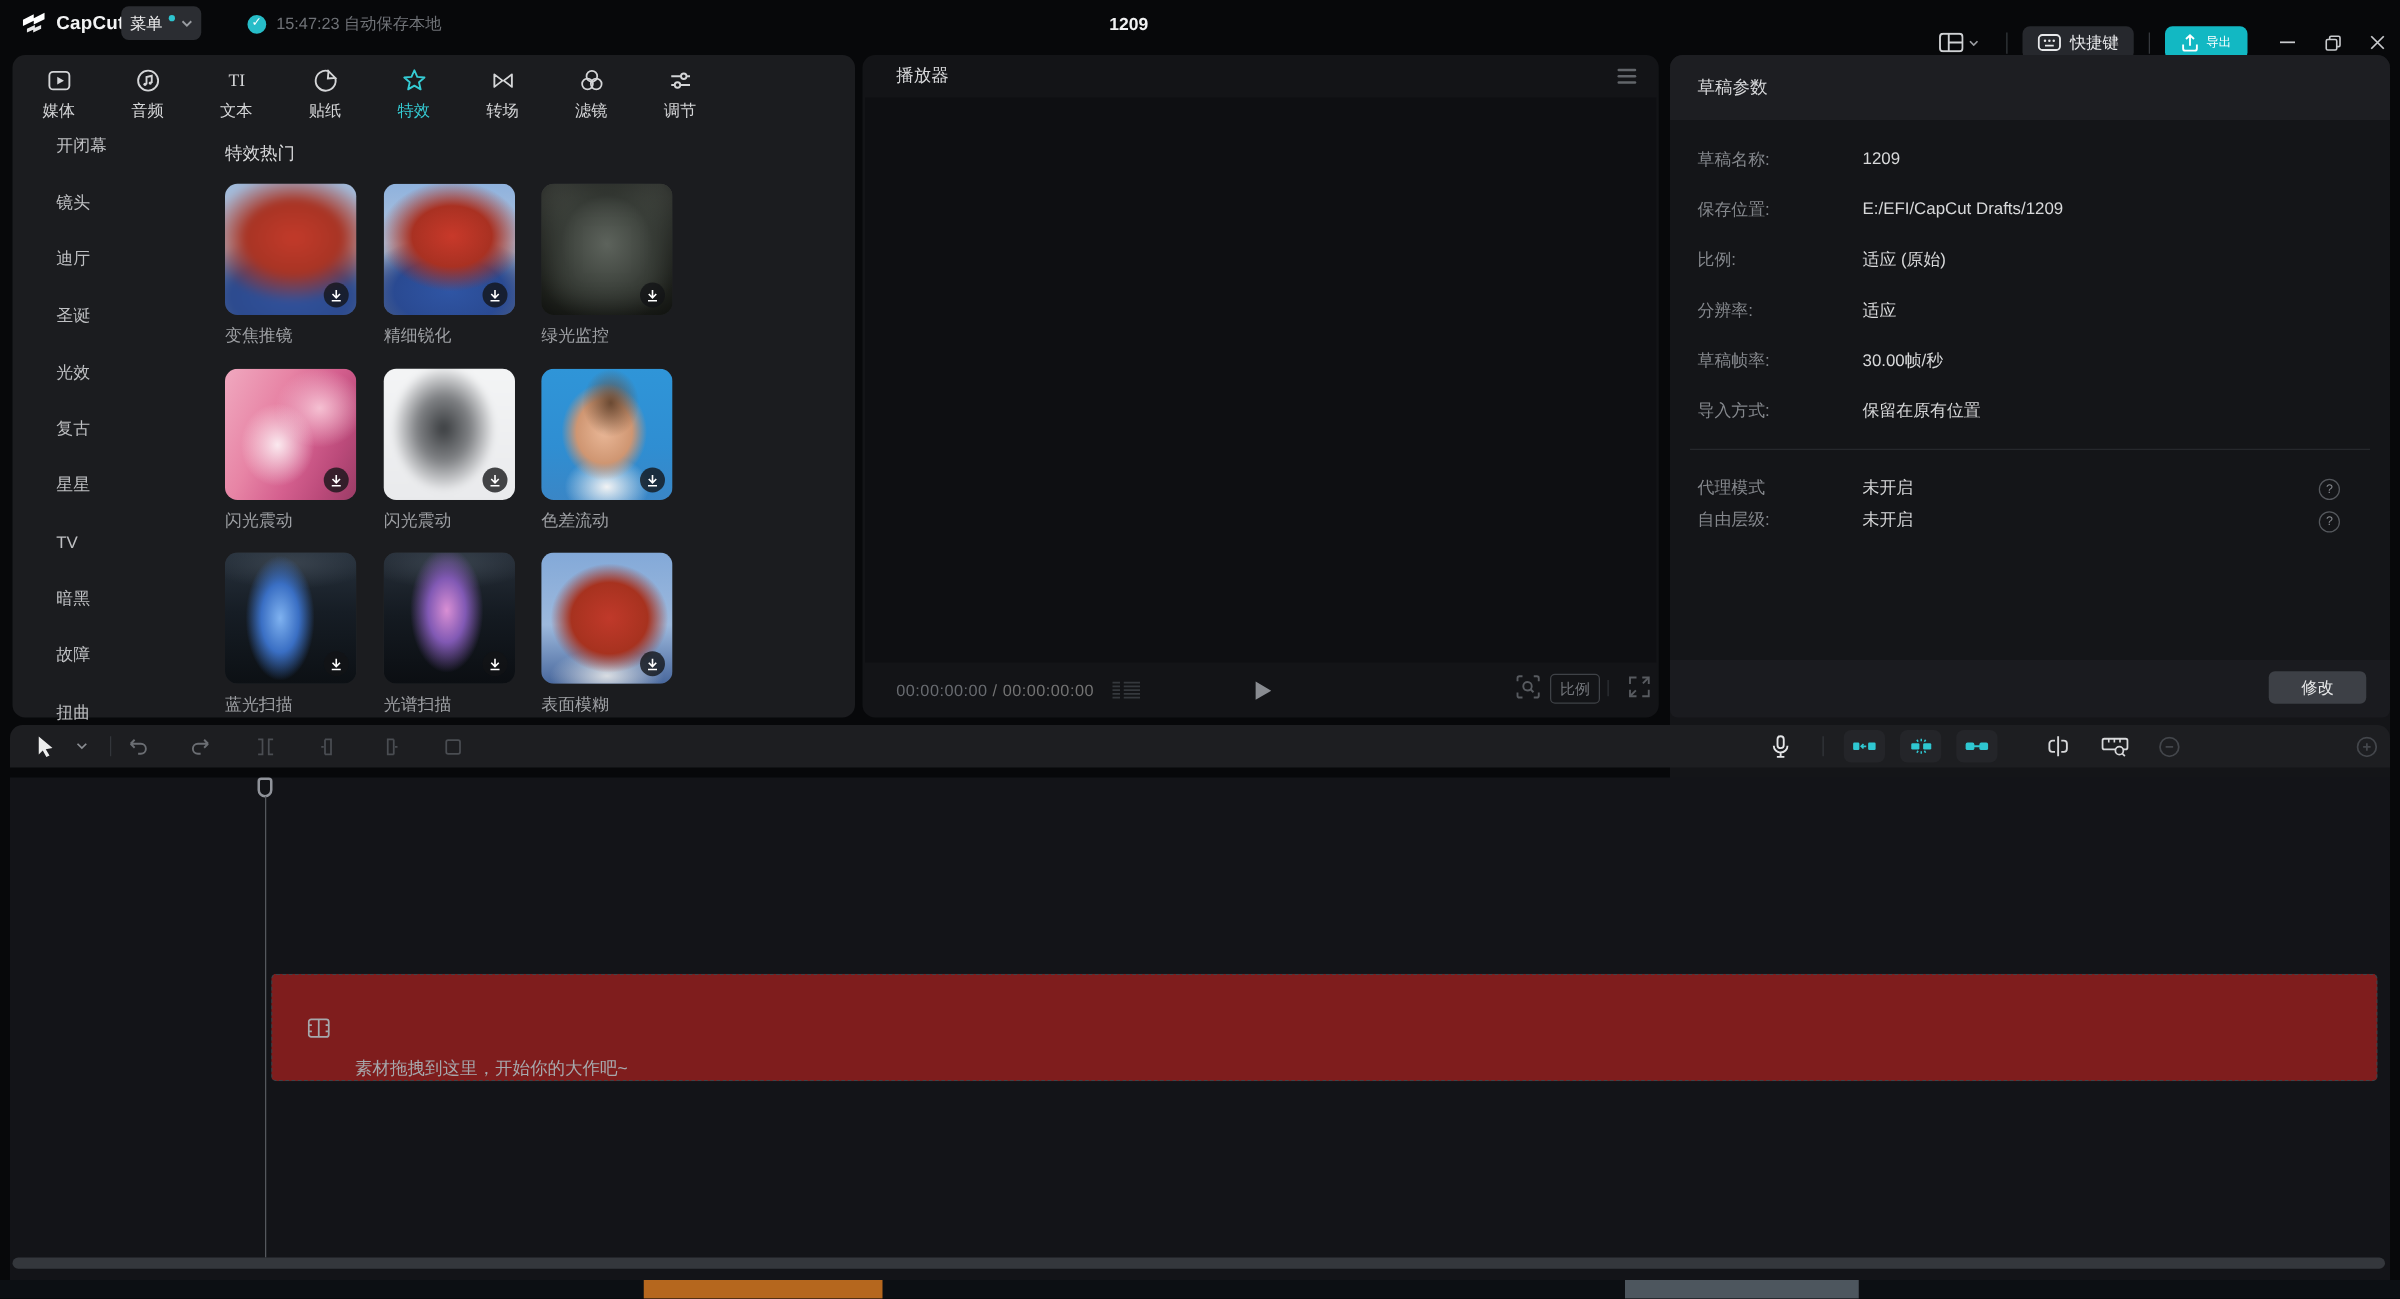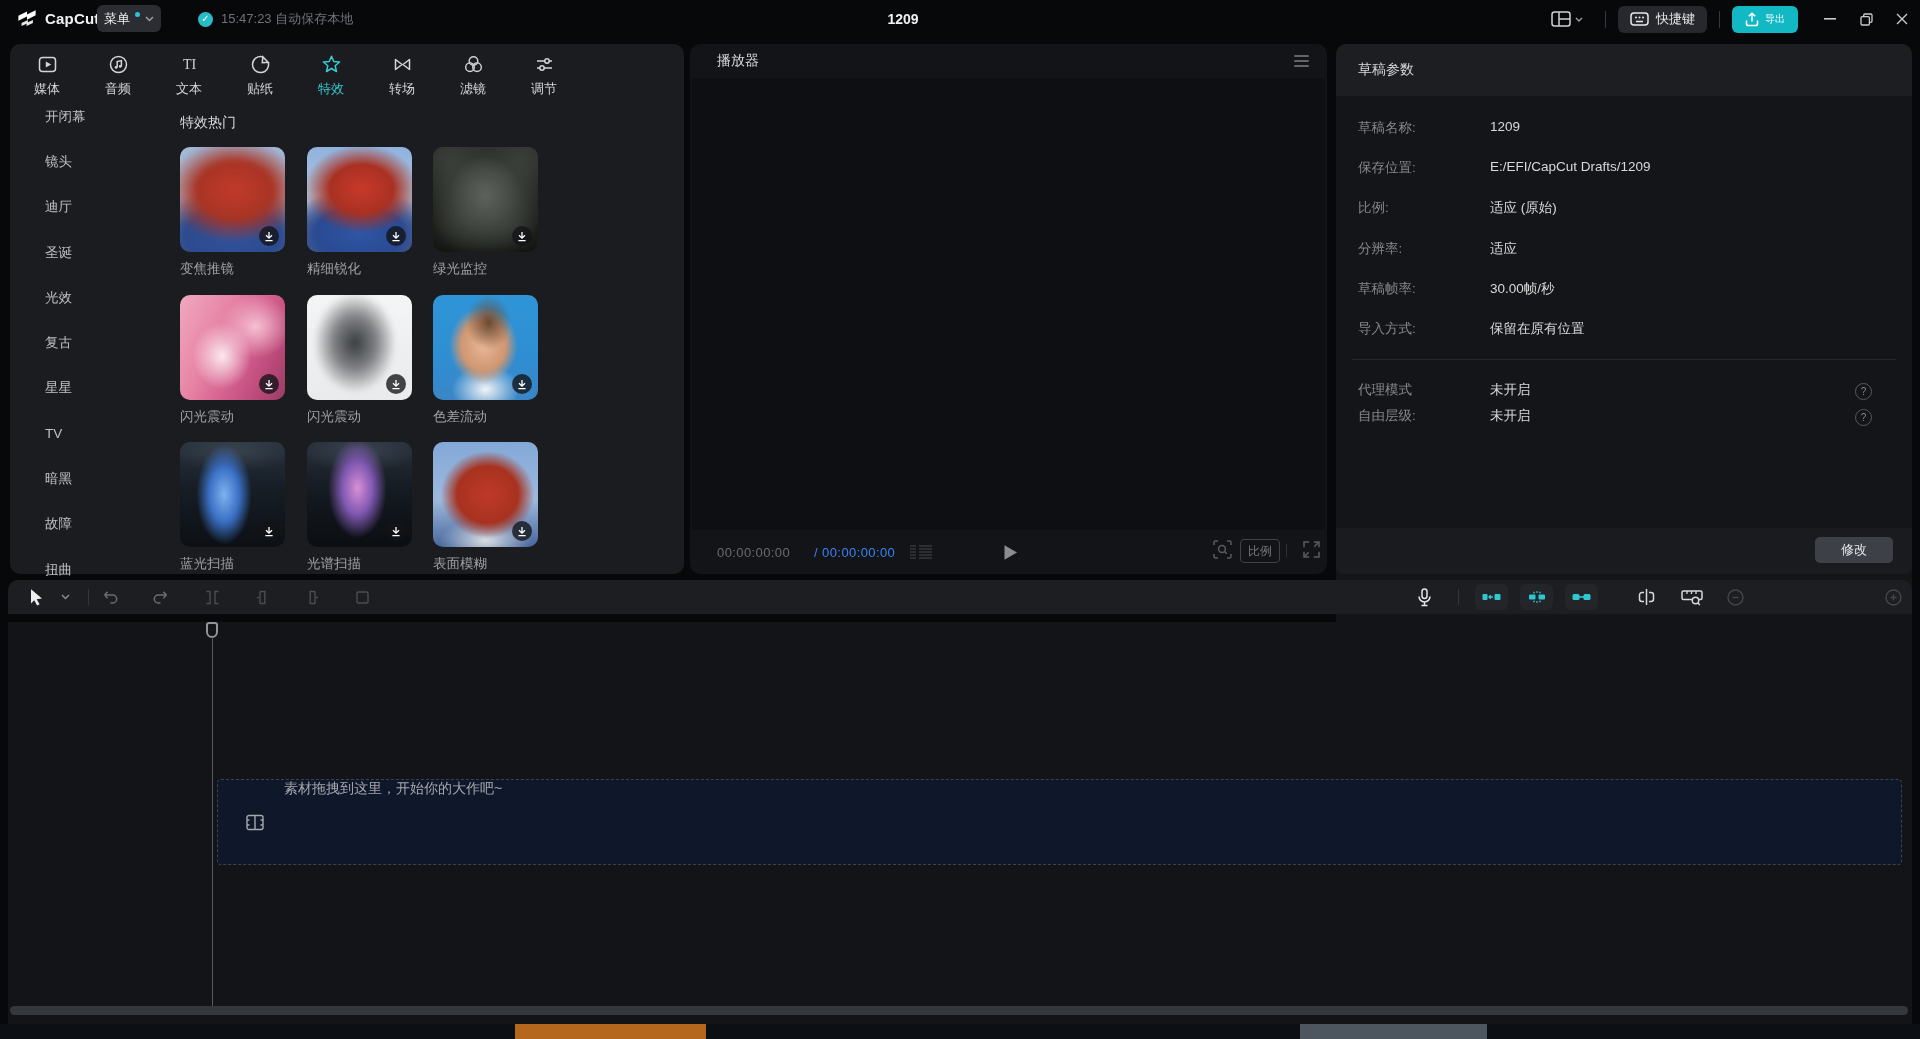--- a/index.html
+++ b/index.html
@@ -12,21 +12,21 @@
   #titlebar{left:0;top:0;width:1920px;height:38px;}
   .logo{left:16px;top:8px;display:flex;align-items:center;gap:7px;}
   .logo-text{color:#f2f3f4;font-size:15px;font-weight:bold;letter-spacing:.2px;}
   .menu-btn{left:97px;top:5px;width:64px;height:27px;background:#2b2d32;border-radius:6px;display:flex;align-items:center;justify-content:center;gap:5px;cursor:default;}
   .menu-btn span.lbl{color:#ededee;font-size:13px;}
   .menu-dot{width:5px;height:5px;border-radius:50%;background:#2ec4cf;margin-bottom:9px;}
   .save-status{left:198px;top:0;height:38px;display:flex;align-items:center;gap:8px;}
   .check-circle{width:15px;height:15px;border-radius:50%;background:#27bdc8;color:#fff;font-size:10px;display:flex;align-items:center;justify-content:center;line-height:1;}
   .save-text{color:#6f7277;font-size:13px;}
   .win-title{left:903px;top:0;height:38px;transform:translateX(-50%);display:flex;align-items:center;color:#f0f1f2;font-weight:bold;font-size:14px;}
-  .tb-right{right:0;top:0;height:38px;display:flex;align-items:center;}
+  .tb-right{right:0;top:15px;height:38px;display:flex;align-items:center;}
   .layout-btn{display:flex;align-items:center;gap:4px;padding:0 10px;height:27px;}
   .tb-div{width:1px;height:17px;background:#35383d;margin:0 12px;}
   .shortcut-btn{height:27px;background:#26282d;border-radius:6px;display:flex;align-items:center;gap:7px;padding:0 12px;}
   .shortcut-btn span{color:#e8e9eb;font-size:13px;}
   .export-btn{height:27px;background:#12b8c3;border-radius:6px;display:flex;align-items:center;gap:6px;padding:0 13px;margin-right:14px;}
   .export-btn span{color:#ffffff;font-size:10px;}
   .win-ctl{width:36px;height:38px;display:flex;align-items:center;justify-content:center;}
 
   
   .panel{background:#1b1c1f;border-radius:10px;}
@@ -65,21 +65,21 @@
   .t9{background:radial-gradient(56% 52% at 52% 50%,#c0392a 0%,#a7321f 52%,rgba(0,0,0,0) 80%),radial-gradient(62% 30% at 50% 94%,#d9dde2 0%,rgba(217,221,226,0) 70%),linear-gradient(180deg,#83a9d8 0%,#9db9dd 55%,#48679c 100%);}
 
   
   .player-header{left:0;top:0;width:637px;height:34px;display:flex;align-items:center;}
   .player-title{margin-left:27px;color:#d8d9db;font-size:14px;}
   .player-menu{position:absolute;right:18px;top:11px;display:flex;flex-direction:column;gap:3px;}
   .player-menu i{display:block;width:15px;height:2px;background:#62656a;border-radius:1px;}
   .player-body{left:2px;top:34px;width:633px;height:452px;background:#0e0f12;}
   .player-ctl{left:0;top:486px;width:637px;height:44px;display:flex;align-items:center;}
   .tc{margin-left:27px;font-size:13px;color:#686b70;letter-spacing:.4px;}
-  .tc .dur{color:#3b82f6;padding-left:20px;}
+  .tc .dur{color:#737373;}
   .play-btn{position:absolute;left:305px;top:486px;width:30px;height:44px;display:flex;align-items:center;justify-content:center;}
   .ratio-btn{position:absolute;left:550px;top:495px;height:22px;padding:0 7px;border:1px solid #3f4247;border-radius:4px;color:#75787d;font-size:12px;display:flex;align-items:center;}
   .pc-div{position:absolute;left:596px;top:500px;width:1px;height:13px;background:#2e3136;}
 
   
   .dp-header{left:0;top:0;width:576px;height:52px;background:#1d1e22;border-radius:10px 10px 0 0;display:flex;align-items:center;}
   .dp-header span{margin-left:22px;color:#d8d9db;font-size:14px;}
   .dp-row{left:22px;width:532px;height:20px;display:flex;}
   .dp-row .lbl{width:132px;color:#85888d;font-size:13.5px;}
   .dp-row .val{color:#d8d9da;font-size:13.5px;}
@@ -91,21 +91,21 @@
   
   #toolbar{left:8px;top:580px;width:1904px;height:34px;background:#1d1e21;border-radius:10px 10px 0 0;}
   .tool{position:absolute;top:0;height:34px;display:flex;align-items:center;justify-content:center;}
   .tool-div{position:absolute;top:9px;width:1px;height:16px;background:#33363b;}
   .teal-btn{position:absolute;top:4px;width:33px;height:26px;background:#242529;border-radius:6px;display:flex;align-items:center;justify-content:center;}
 
   
   #timeline{left:8px;top:622px;width:1904px;height:402px;background:#131418;}
   .playhead-head{left:206px;top:622px;width:12px;height:16px;border:2px solid #90939a;border-radius:3px 3px 6px 6px;box-sizing:border-box;}
   .playhead-line{left:212px;top:637px;width:1px;height:369px;background:#55585d;}
-  .dropzone{left:217px;top:779px;width:1685px;height:86px;background:#0f172a;border:1px dashed #3f4247;border-radius:4px;box-sizing:border-box;display:flex;align-items:flex-start;}
+  .dropzone{left:217px;top:779px;width:1685px;height:86px;background:#7f1d1d;border:1px dashed #3f4247;border-radius:4px;box-sizing:border-box;display:flex;align-items:flex-end;}
   .dropzone .hint{margin-left:66px;color:#a6a8ac;font-size:14px;}
   .dz-film{position:absolute;left:28px;top:34px;}
   .hscrollbar{left:10px;top:1006px;width:1898px;height:9px;background:#34373c;border-radius:5px;}
 
   
   #bottom-strip{left:0;top:1024px;width:1920px;height:15px;background:#0c0f13;}
   .strip-orange{left:515px;top:0;width:191px;height:15px;}
   .strip-gray{left:1300px;top:0;width:187px;height:15px;}
 </style>
 </head>

